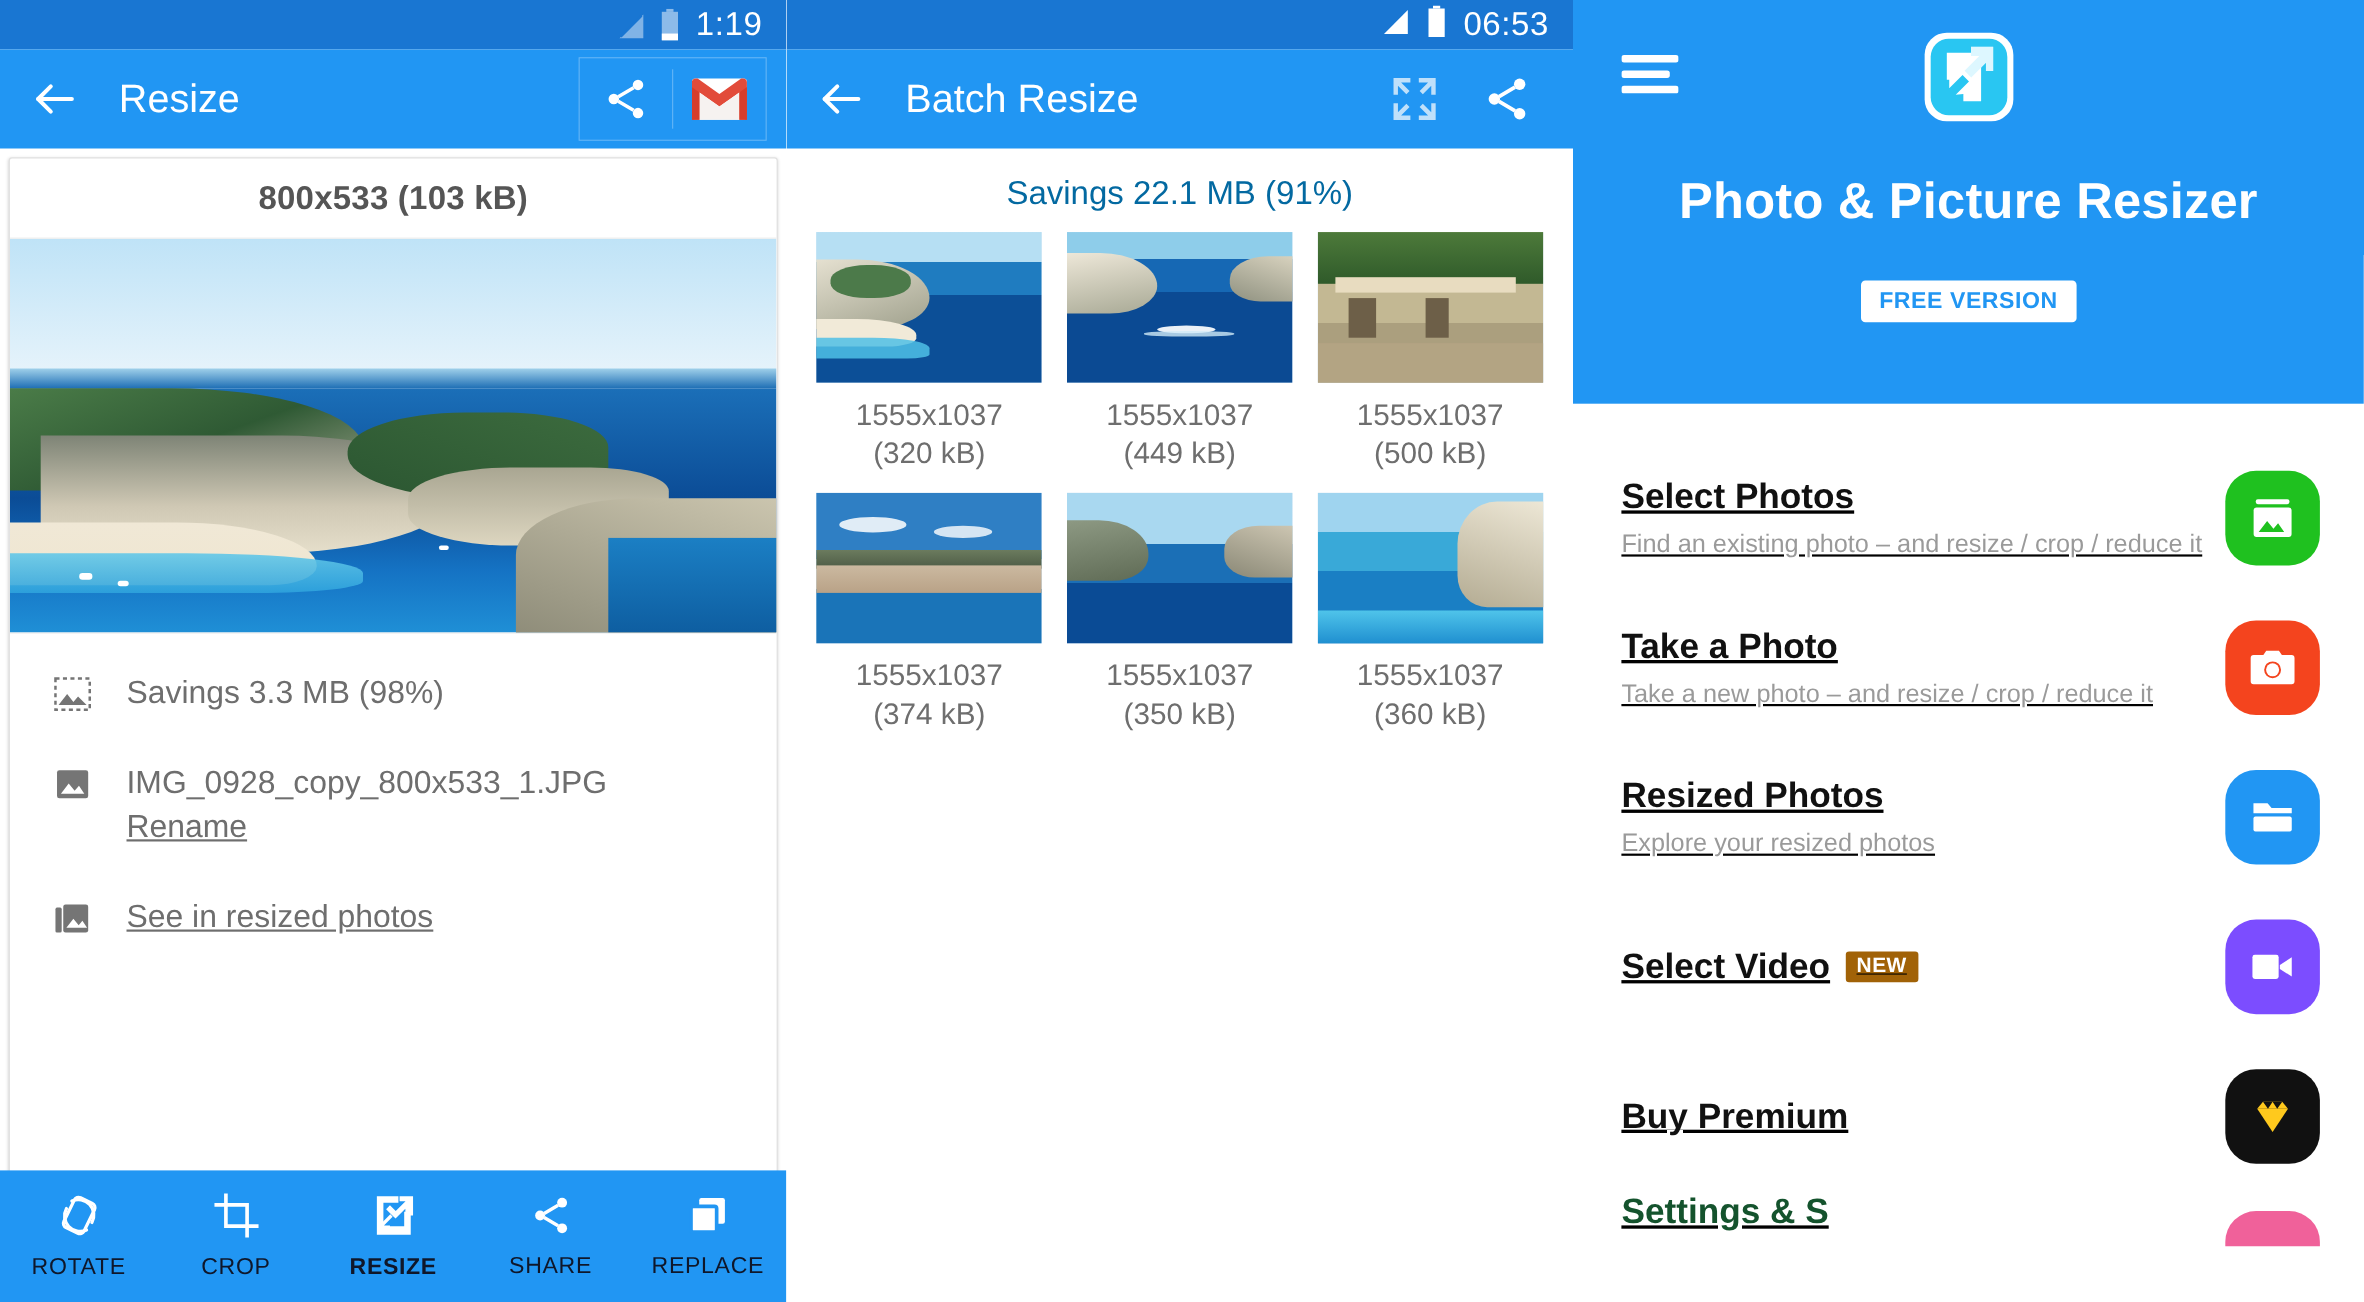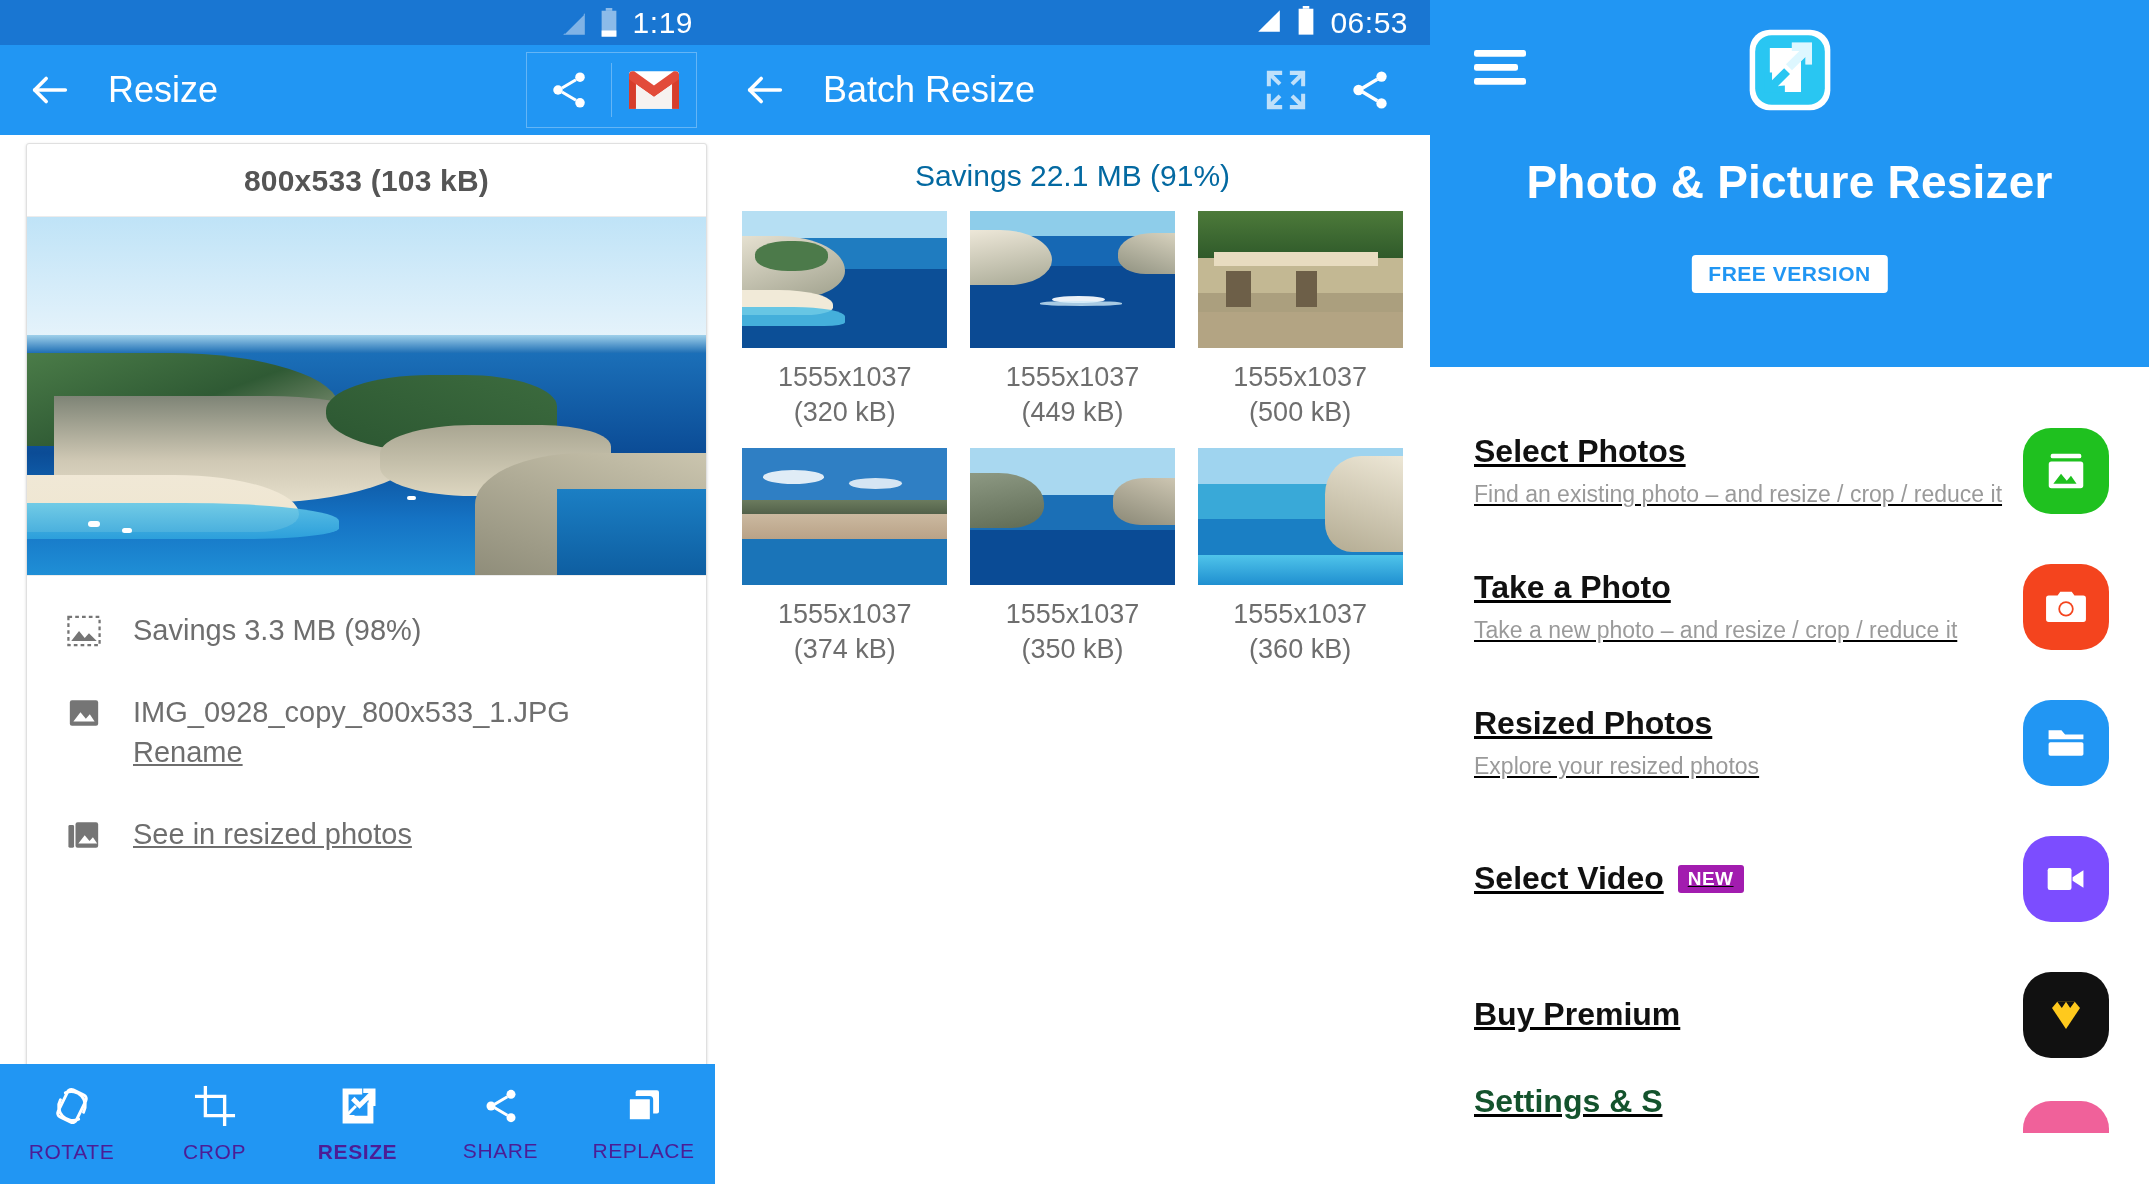--- a/index.html
+++ b/index.html
@@ -27,40 +27,40 @@
   .appbar .back { width:64px; height:64px; display:flex; align-items:center;
     justify-content:center; flex:0 0 auto; }
   .appbar .title { font-size:36px; font-weight:500; margin-left:26px; white-space:nowrap; }
   .appbar .spacer { flex:1 1 auto; }
   .act { width:84px; height:76px; display:flex; align-items:center; justify-content:center; }
 
   .act-group { display:flex; align-items:center; border:1px solid rgba(255,255,255,.30); height:76px; }
   .act-group .divider { width:1px; height:54px; background:rgba(255,255,255,.30); }
 
   
-  .card { margin:8px 8px 0 26px; background:#fff; border:1px solid #e0e0e0;
+  .card { margin:8px 8px 0 8px; background:#fff; border:1px solid #e0e0e0;
     border-radius:3px; box-shadow:0 1px 3px rgba(0,0,0,.16); overflow:hidden;
     height:1015px; position:relative; }
   .card-dim { text-align:center; font-size:30px; color:#555; font-weight:700;
     padding:20px 0 18px; letter-spacing:.2px; }
   .photo-main { height:360px; width:100%; position:relative; overflow:hidden;
     border-top:1px solid #ececec; border-bottom:1px solid #ececec; }
 
   .info-list { padding:34px 0 0 0; }
   .info-row { display:flex; align-items:flex-start; padding:0 0 0 26px; margin-bottom:42px; }
   .info-ic { width:62px; flex:0 0 62px; display:flex; justify-content:center;
     padding-top:4px; }
   .info-txt { font-size:29px; color:#6e6e6e; line-height:1.38; padding-left:18px; }
   .link { color:#6e6e6e; text-decoration:underline; }
 
   
   .bottomnav { position:absolute; left:0; bottom:0; width:715px; height:120px;
     background:#2196f3; display:flex; align-items:center; }
   .bn-item { flex:1; display:flex; flex-direction:column; align-items:center;
-    justify-content:center; gap:9px; color:#4c1d95; }
+    justify-content:center; gap:9px; color:#0f172a; }
   .bn-label { font-size:21px; letter-spacing:.6px; }
   .bn-item.active .bn-label { font-weight:700; }
 
   
   .savings-line { text-align:center; font-size:30px; color:#0369a1; font-weight:400;
     padding:24px 0 10px; }
   .grid { display:flex; flex-wrap:wrap; padding:8px 16px 0 16px; }
   .cell { width:33.333%; display:flex; flex-direction:column; align-items:center;
     margin-bottom:18px; }
   .thumb { width:205px; height:137px; overflow:hidden; position:relative;
@@ -78,21 +78,21 @@
   .p3-badge { position:absolute; top:255px; left:50%; transform:translateX(-50%);
     background:#fff; color:#2196f3; font-size:21px; font-weight:700;
     padding:7px 17px; border-radius:4px; letter-spacing:.5px; }
 
   .menu { padding:36px 0 0 0;text-decoration:underline; }
   .menu-row { display:flex; align-items:center; padding:0 40px 0 44px; height:136px; }
   .menu-main { flex:1 1 auto; }
   .menu-title { font-size:32px; font-weight:700; color:#111; display:flex;
     align-items:center; gap:14px; line-height:1.1; }
   .menu-sub { font-size:23px; color:#9a9a9a; margin-top:12px; }
-  .new-badge { background:#a21caf; color:#fff; font-size:19px; font-weight:700;
+  .new-badge { background:#a16207; color:#fff; font-size:19px; font-weight:700;
     padding:4px 10px; border-radius:3px; letter-spacing:.5px; }
   .menu-ic { width:86px; height:86px; border-radius:28px; flex:0 0 86px;
     display:flex; align-items:center; justify-content:center; }
 
   .cut-row { height:50px; padding:0 40px 0 44px; display:flex; align-items:flex-start;
     position:relative; overflow:hidden; }
   .cut-title { font-size:32px; font-weight:700; color:#14532d; }
   .cut-ic { position:absolute; right:40px; top:18px; width:86px; height:86px;
     border-radius:28px; background:#f0619a; }
 

